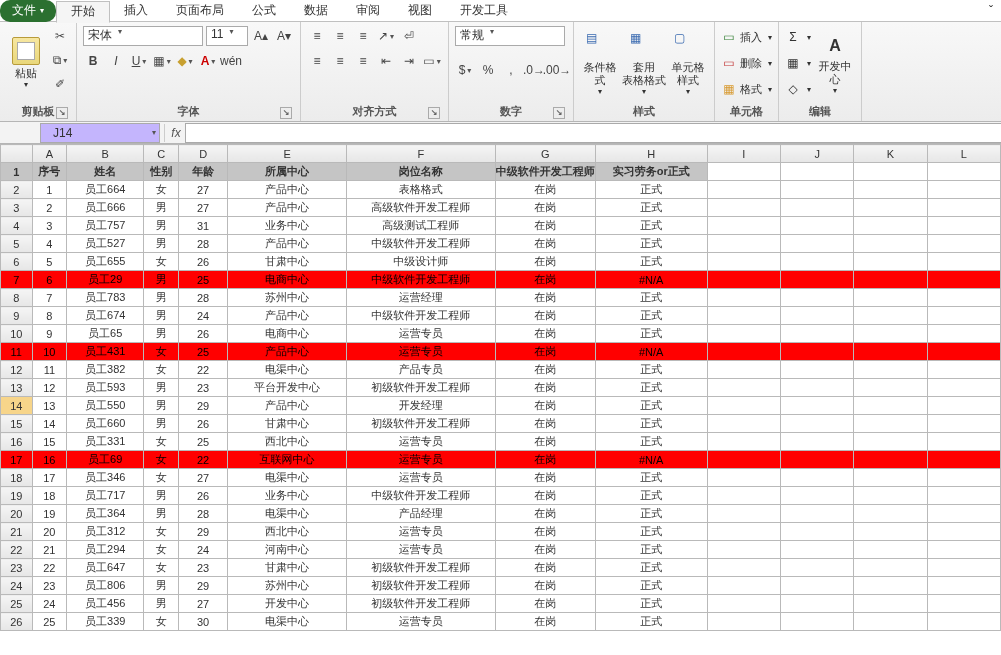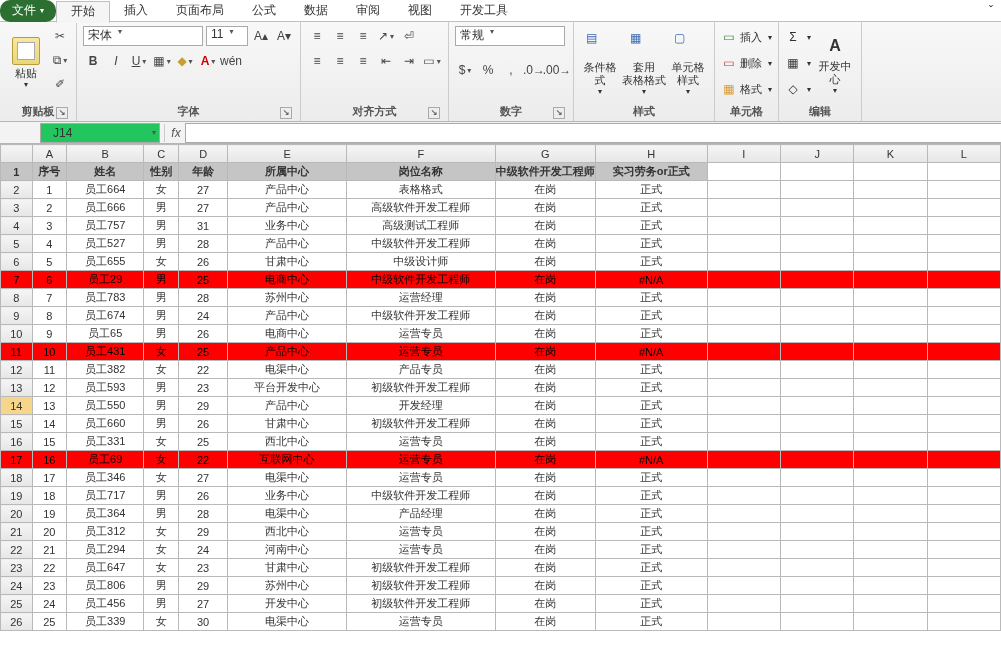--- a/index.html
+++ b/index.html
@@ -31,21 +31,21 @@
 
   
   .ic-paste { background: linear-gradient(#f7e7a1,#e9d77a); border: 1px solid #b89b3a; border-radius: 2px; position: relative; }
   .ic-paste::after { content: ""; position: absolute; inset: 4px 4px 4px 4px; background: #fff; border: 1px solid #aaa; }
   .ic-cut::before { content: "✂"; }
   .ic-copy::before { content: "⧉"; }
   .ic-brush::before { content: "✐"; }
 
   
   .name-fx { display: flex; height: 22px; border-bottom: 1px solid #b5b5b5; background: #f3f3f3; align-items: center; }
-  .name-box { width: 120px; height: 20px; border: 1px solid #aaa; background: #22c55e; margin: 0 2px 0 40px; display: flex; align-items: center; justify-content: space-between; padding: 0 3px 0 12px; cursor: text; text-align: center; }
+  .name-box { width: 120px; height: 20px; border: 1px solid #aaa; background: #c4b5fd; margin: 0 2px 0 40px; display: flex; align-items: center; justify-content: space-between; padding: 0 3px 0 12px; cursor: text; text-align: center; }
   .nb-caret { font-size: 8px; color: #555; cursor: pointer; }
   .fx { width: 18px; text-align: center; font-style: italic; color: #555; cursor: pointer; }
   .fx-divider { width: 1px; height: 18px; background: #ccc; margin: 0 2px; }
   .formula-input { flex: 1; height: 20px; border: 1px solid #aaa; border-right: none; background: #fff; margin-right: 0; padding: 0 4px; cursor: text; }
 
   
   .sheet-wrap { position: relative; height: 509px; overflow: hidden; }
   table.sheet { border-collapse: collapse; table-layout: fixed; }
   .sheet th, .sheet td { border: 1px solid #b9b9b9; height: 18px; text-align: center; font-size: 11px; white-space: nowrap; overflow: hidden; }
   .sheet thead th { background: linear-gradient(#f5f5f5,#e6e6e6); font-weight: normal; color: #333; cursor: pointer; }

